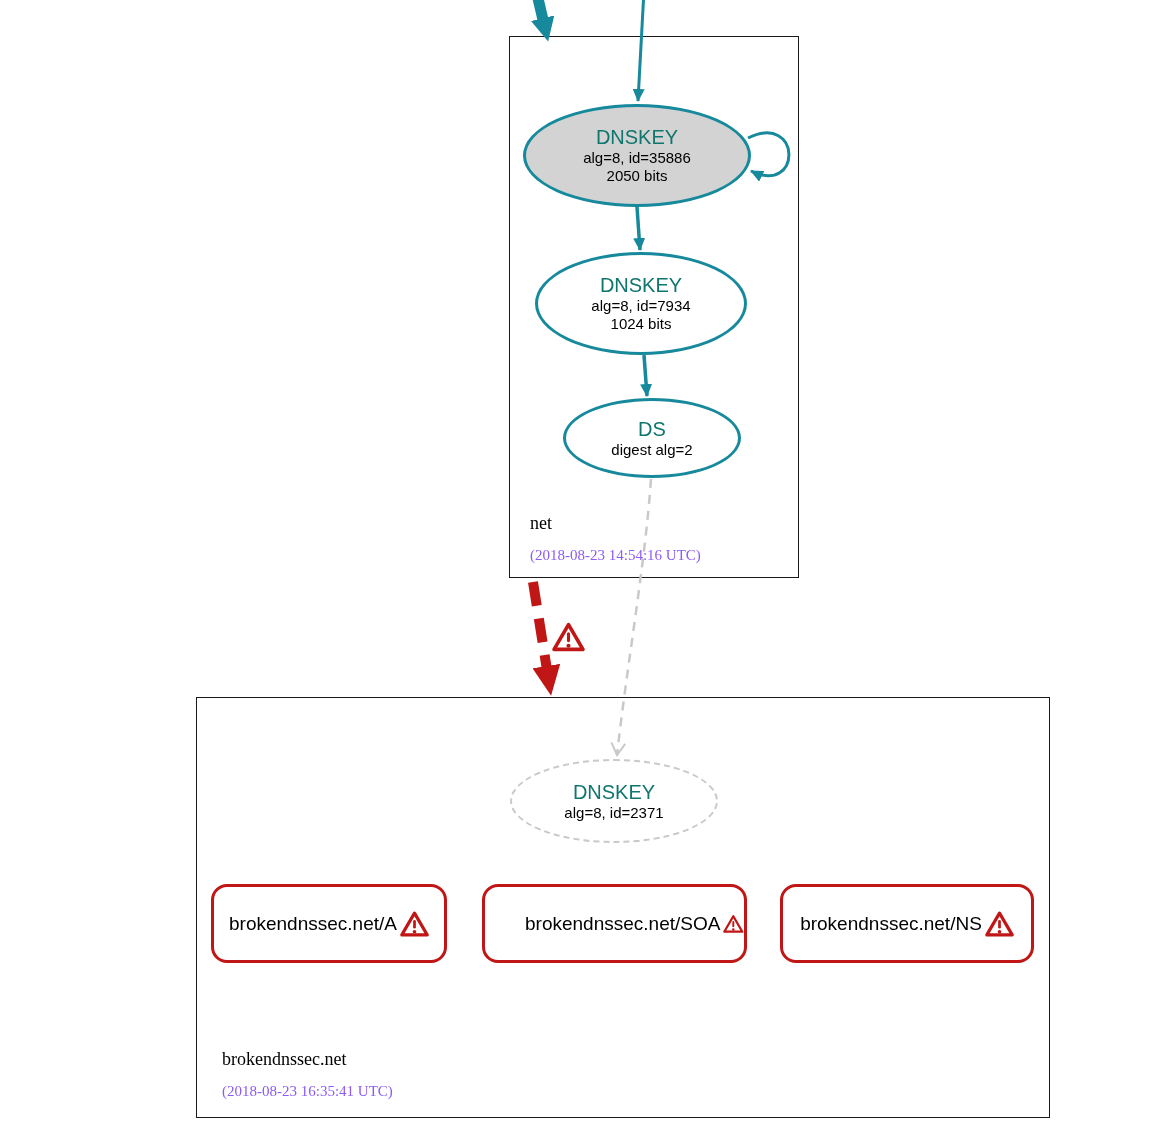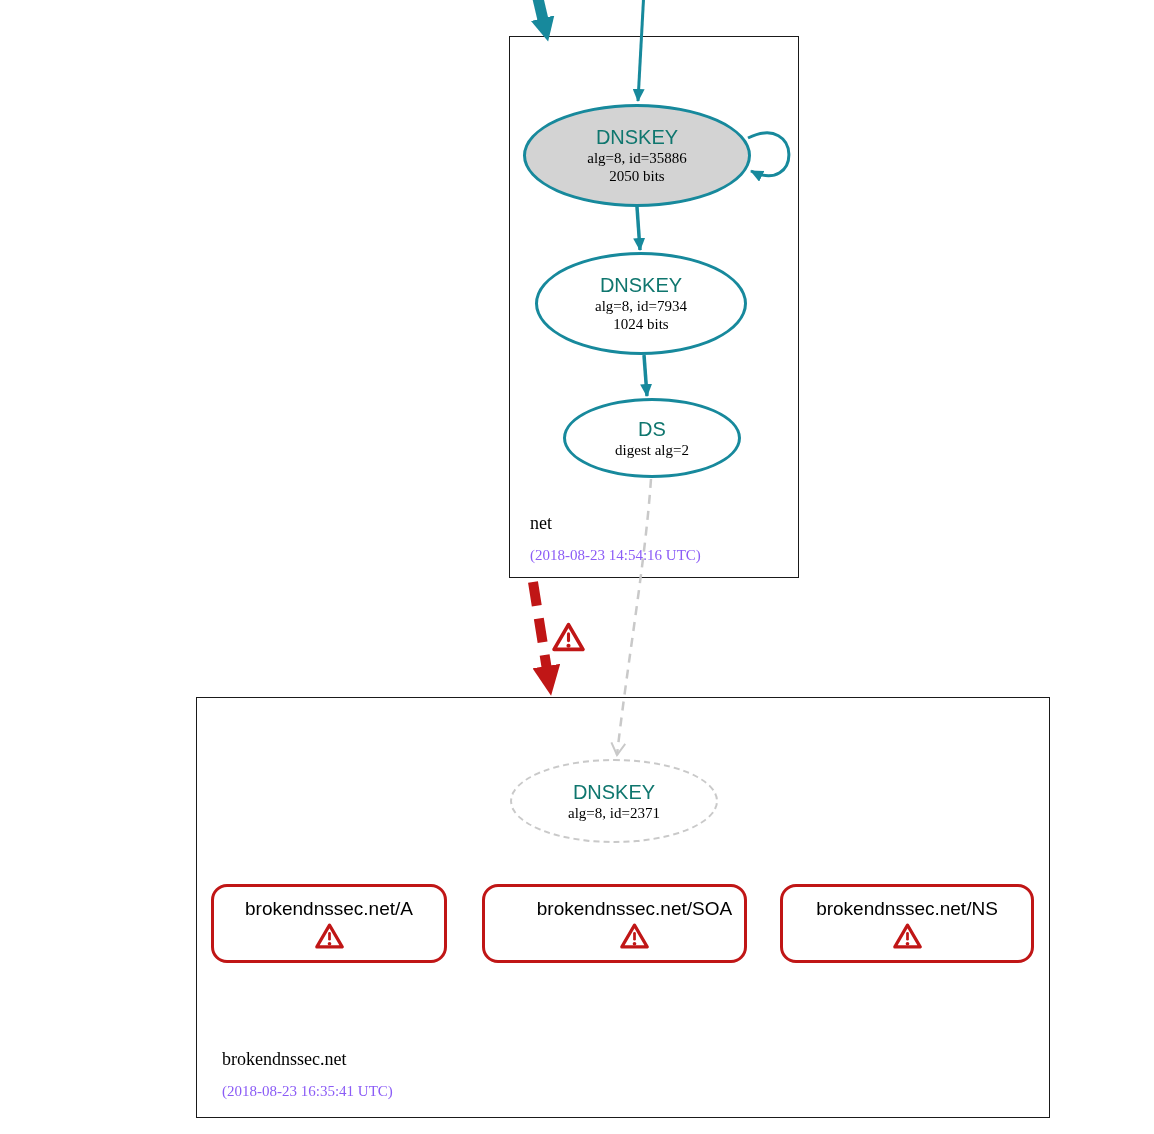--- a/index.html
+++ b/index.html
@@ -52,34 +52,34 @@
   .node {
     position: absolute; z-index: 2;
     display: flex; flex-direction: column;
     align-items: center; justify-content: center;
     text-align: center; background: #fff;
   }
   .ellipse { border-radius: 50%; }
   .teal-border { border: 3px solid var(--teal, #17899c); }
 
   .node-title { font-size: 20px; line-height: 23px; color: #0f766e; }
-  .node-sub   { font-family: Liberation Serif, serif; font-size: 15px; line-height: 18px; color: #000; }
+  .node-sub   { font-family: Liberation Sans, sans-serif; font-size: 15px; line-height: 18px; color: #000; }
 
   .n-ksk { left: 523px; top: 104px; width: 228px; height: 103px; background: var(--node-fill, #d3d3d3); }
   .n-zsk { left: 535px; top: 252px; width: 212px; height: 103px; }
   .n-ds  { left: 563px; top: 398px; width: 178px; height: 80px;  }
   .n-child {
     left: 510px; top: 759px; width: 208px; height: 84px;
     border: 2px dashed var(--dashed-gray, #c9c9c9);
     background: #fff;
   }
 
   .rrset {
     position: absolute; z-index: 2;
-    display: flex; flex-direction: column;
+    display: flex; flex-direction: row;
     align-items: center; justify-content: center;
     gap: 3px;
     background: #fff;
     border: 3px solid var(--red, #c01616);
     border-radius: 16px;
   }
   .rr-a   { left: 211px; top: 884px; width: 236px; height: 79px; }
   .rr-soa { left: 482px; top: 884px; width: 265px; height: 79px; padding-left: 40px; }
   .rr-ns  { left: 780px; top: 884px; width: 254px; height: 79px; }
   .rr-label { font-size: 19px; color: #000; }

